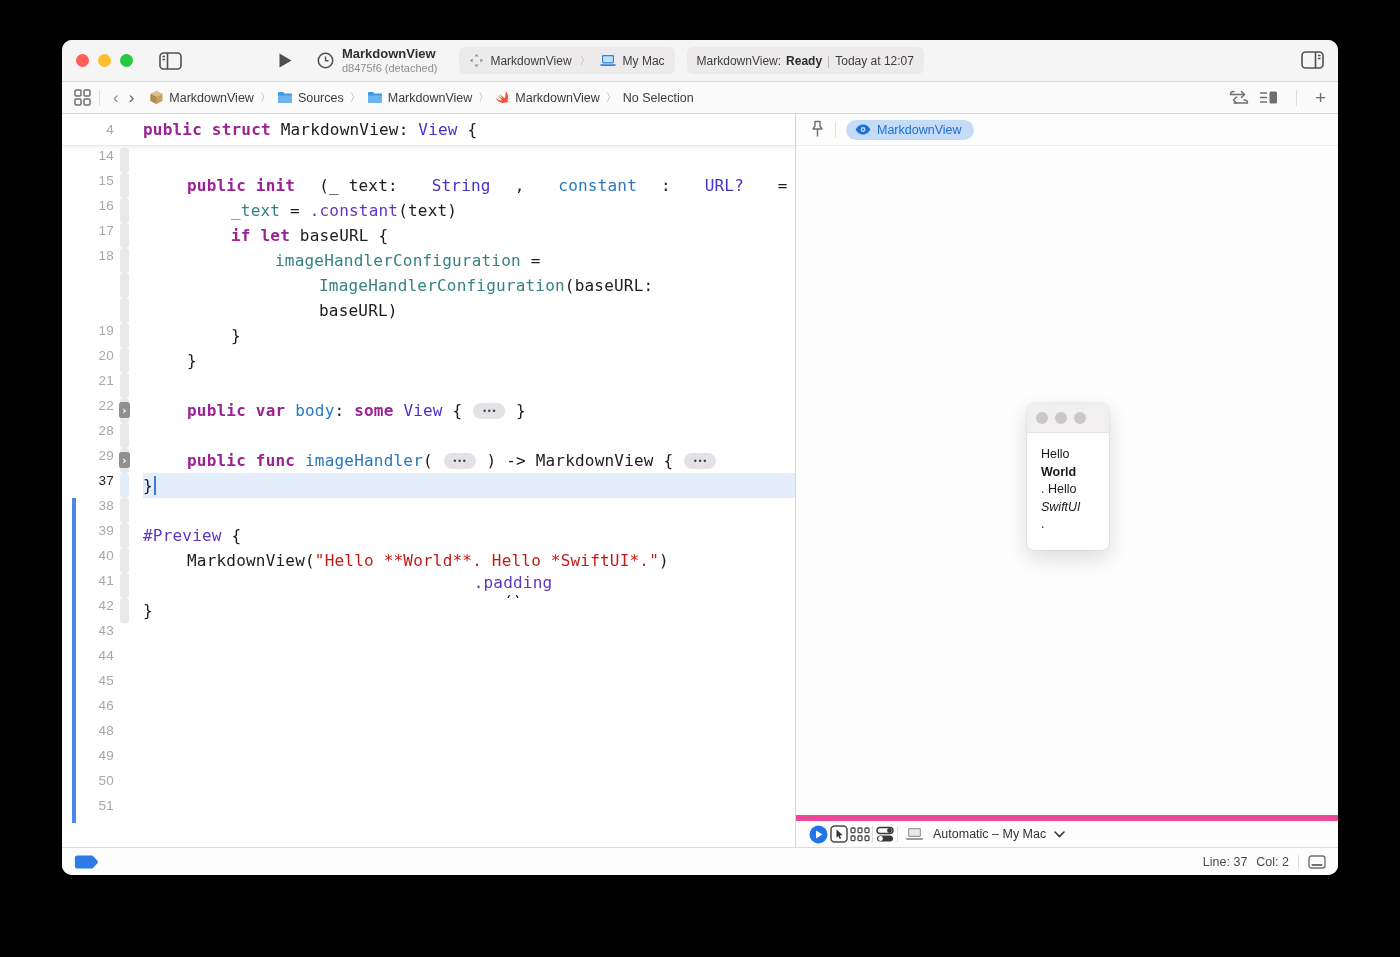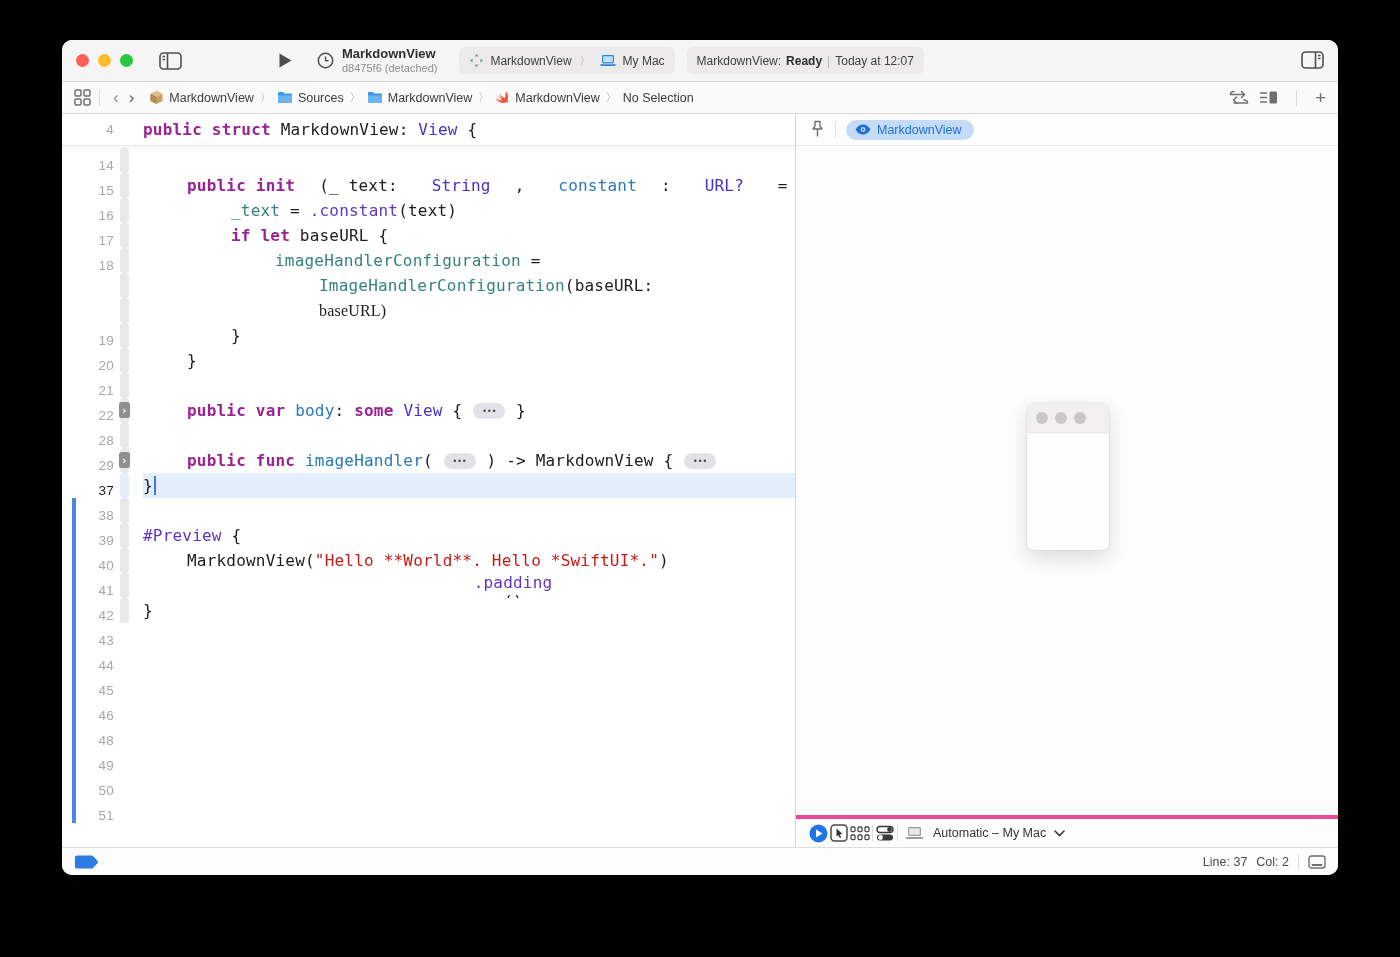--- a/index.html
+++ b/index.html
@@ -43,21 +43,21 @@
 
   
   .main { flex:1; display:flex; min-height:0; position:relative; }
   .editor-pane { width:733px; background:#fff; display:flex; flex-direction:column; min-width:0; }
   .canvas-pane { flex:1; background:#FDFDFD; border-left:1px solid #D6D6D6; position:relative; display:flex; flex-direction:column; }
 
   
   .codefont { font-family:"DejaVu Sans Mono", monospace; font-size:16px; letter-spacing:.2px; }
   .sticky { height:32px; display:flex; align-items:center; border-bottom:1px solid #E8E8E8; box-shadow:0 2px 3px rgba(0,0,0,.05); background:#fff; flex:none; position:relative; z-index:2; }
   .code-lines { flex:1; overflow:hidden; padding-top:2px; }
-  .cl { height:25px; display:flex; align-items:flex-end; }
+  .cl { height:25px; display:flex; align-items:flex-start; }
   .cbs { width:14px; align-self:stretch; flex:none; position:relative; }
   .cbs.on::after { content:""; position:absolute; left:10px; top:0; bottom:0; width:4px; background:#4C86E8; }
   .ln { width:38px; flex:none; text-align:right; font-size:13.5px; color:#A8A8A8; font-family:"Liberation Sans", sans-serif; }
   .cl.cur .ln { color:#1c1c1c; }
   .rb { width:9px; align-self:stretch; flex:none; margin-left:6px; border-radius:3px; position:relative; }
   .rb.seg { background:#E9E9E9; }
   .fold-chip { position:absolute; left:-1px; top:4px; width:11px; height:16px; background:#8F8F8F; border-radius:2.5px; color:#fff; font-size:11px; font-weight:700; display:flex; align-items:center; justify-content:center; line-height:1; }
   .cd { flex:1; align-self:stretch; display:flex; align-items:center; margin-left:14px; white-space:pre; overflow:hidden; color:#1c1c1c; }
   .cl.cur .cd, .cl.cur .rb { background:#E4EEFB; }
   .tk-k { color:var(--c-k); font-weight:700; }
@@ -75,21 +75,21 @@
   .canvas-top { height:32px; border-bottom:1px solid #ECECEC; display:flex; align-items:center; padding:0 14px; gap:10px; flex:none; }
   .ct-sep { width:1px; height:16px; background:#E0E0E0; }
   .preview-tag { display:flex; align-items:center; gap:6px; background:#C4DCF8; border-radius:12px; padding:3px 12px 3px 9px; font-size:12.5px; color:#1B6FD6; font-weight:500; }
   .canvas-body { flex:1; position:relative; }
   .preview-card { position:absolute; left:231px; top:257px; width:82px; height:147px; background:#FEFEFE; border-radius:7px; box-shadow:0 8px 22px rgba(0,0,0,.14), 0 0 0 1px rgba(0,0,0,.04); overflow:hidden; }
   .pc-titlebar { height:30px; background:#F1EFEF; border-bottom:1px solid #E6E4E4; display:flex; align-items:center; gap:7px; padding-left:9px; }
   .pc-dot { width:12px; height:12px; border-radius:50%; background:#C9C7C7; }
   .pc-body { padding:13px 6px 0 14px; font-size:12.5px; line-height:17.5px; color:#1A1A1A; }
   .pc-body .b { font-weight:700; }
   .pc-body .i { font-style:italic; }
-  .canvas-bottom { height:32px; border-top:4px solid #ec4899; display:flex; align-items:center; padding:0 13px; gap:2px; flex:none; background:#FDFDFD; }
+  .canvas-bottom { height:32px; border-top:6px solid #ec4899; display:flex; align-items:center; padding:0 13px; gap:2px; flex:none; background:#FDFDFD; }
   .cb-sep { width:1px; height:16px; background:#DDDDDD; }
   .device-picker { display:flex; align-items:center; gap:8px; font-size:12.5px; color:#333; margin-left:4px; }
 
   
   .statusbar { height:28px; border-top:1px solid #DDDCDC; background:#FDFDFD; display:flex; align-items:center; padding:0 12px; flex:none; font-size:12.5px; color:#4A4A4A;text-align:center; }
   .sb-right { margin-left:auto; display:flex; align-items:center; gap:9px; }
   .sb-sep { width:1px; height:14px; background:#DCDCDC; }
   svg { display:block; }
 </style>
 </head>
@@ -293,21 +293,21 @@
           <div class="cl">
             <span class="cbs"></span>
             <span class="ln"></span>
             <span class="rb seg"></span>
             <span class="cd" style="padding-left: 176px;"><span class="tk-g">ImageHandlerConfiguration</span><span class="tk-n">(baseURL:</span></span>
           </div>
           <div class="cl">
             <span class="cbs"></span>
             <span class="ln"></span>
             <span class="rb seg"></span>
-            <span class="cd" style="padding-left: 176px; font-family: Liberation Serif, serif;"><span class="tk-n">baseURL)</span></span>
+            <span class="cd" style="padding-left: 176px;"><span class="tk-n">baseURL)</span></span>
           </div>
           <div class="cl">
             <span class="cbs"></span>
             <span class="ln">19</span>
             <span class="rb seg"></span>
             <span class="cd" style="padding-left: 88px;"><span class="tk-n">}</span></span>
           </div>
           <div class="cl">
             <span class="cbs"></span>
             <span class="ln">20</span>
@@ -451,20 +451,27 @@
           <span>MarkdownView</span>
         </span>
       </div>
 
       <div class="canvas-body">
         <div class="preview-card">
           <div class="pc-titlebar">
             <span class="pc-dot"></span>
             <span class="pc-dot"></span>
             <span class="pc-dot"></span>
+          </div>
+          <div class="pc-body">
+            <div class="r">Hello</div>
+            <div class="b">World</div>
+            <div class="r">. Hello</div>
+            <div class="i">SwiftUI</div>
+            <div class="r">.</div>
           </div>
         </div>
       </div>
 
       <div class="canvas-bottom">
         <span>
           <svg width="19" height="19" viewBox="0 0 19 19">
               <circle cx="9.5" cy="9.5" r="9" fill="#1F75E8"></circle>
               <path d="M7 5.5 L13.5 9.5 L7 13.5 Z" fill="#fff"></path>
             </svg>

